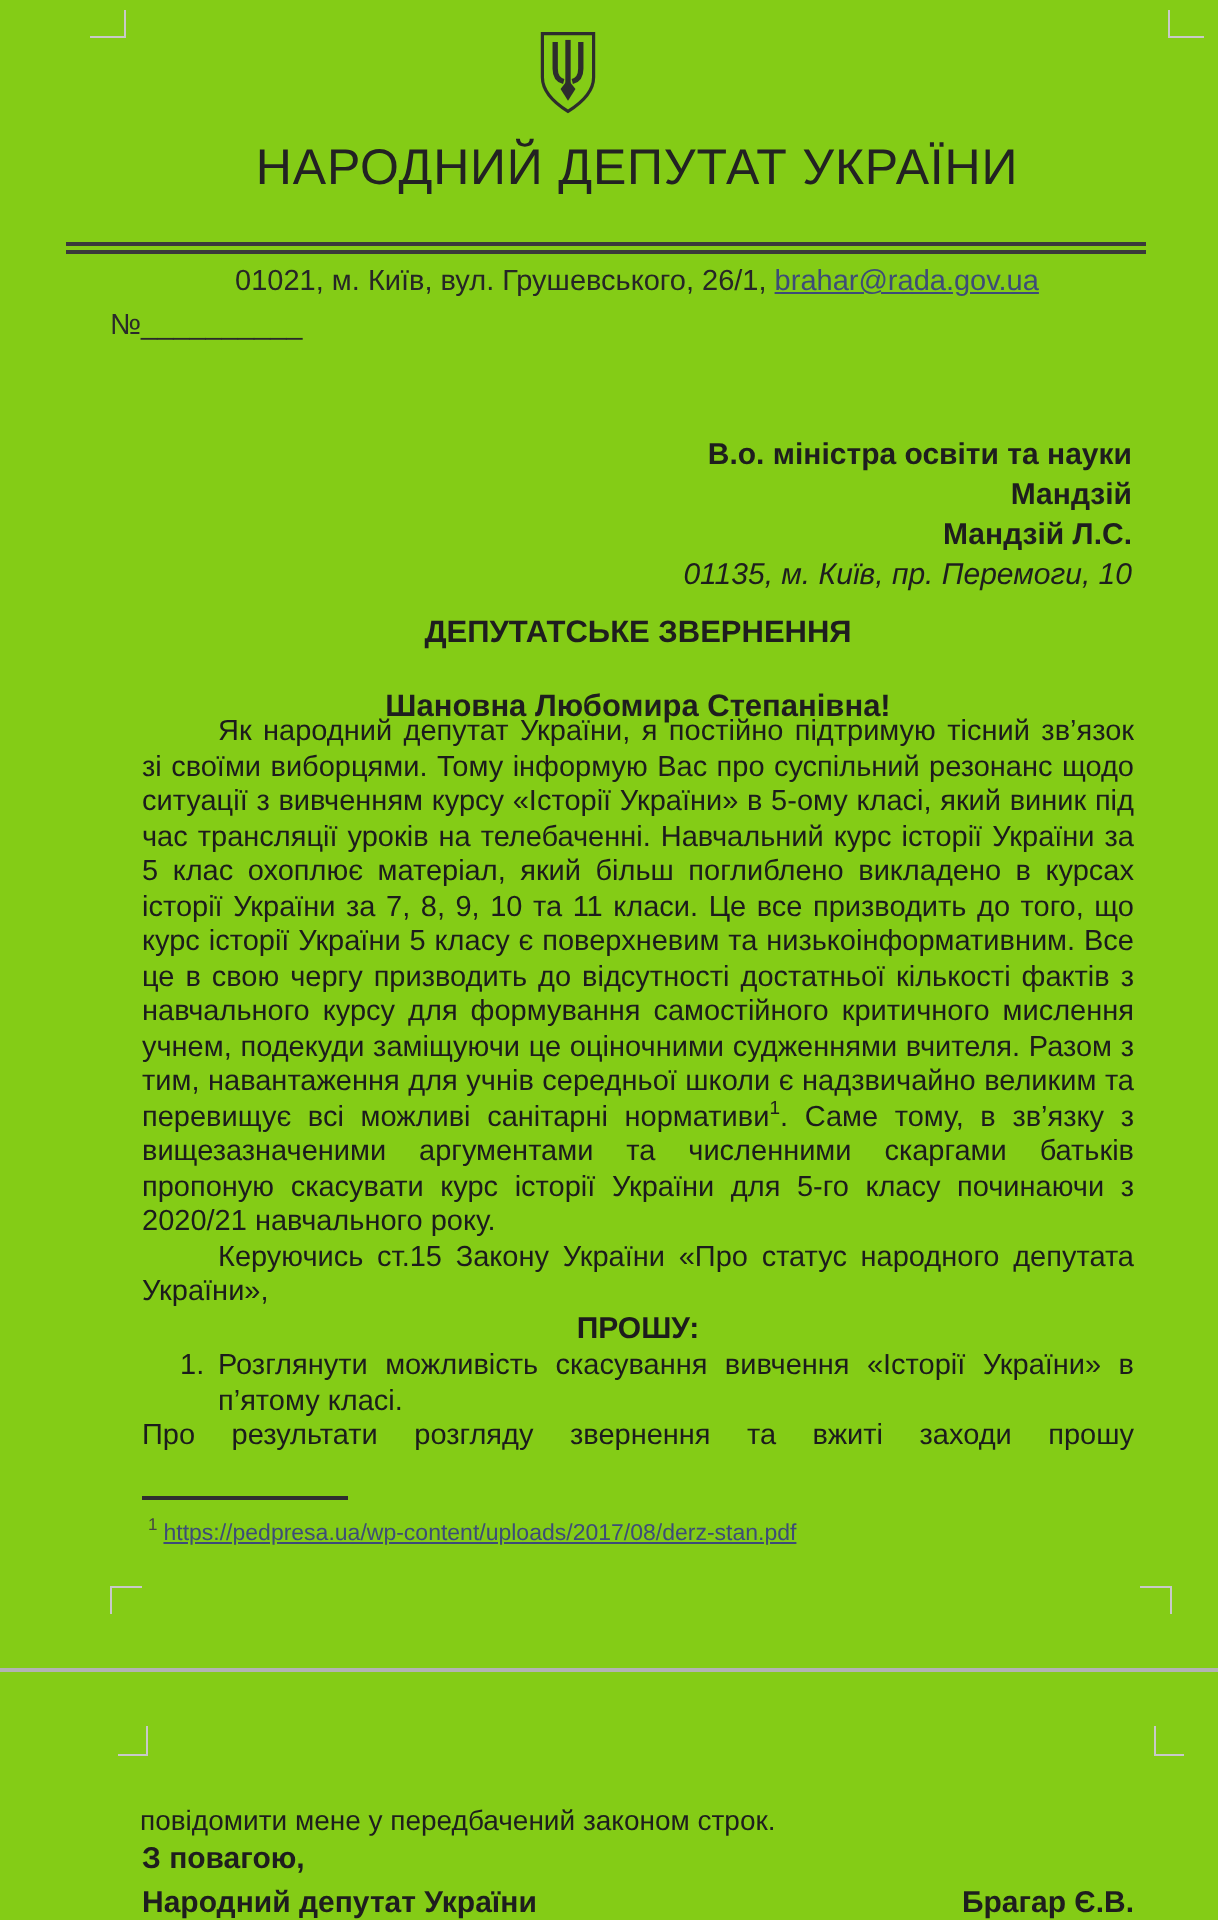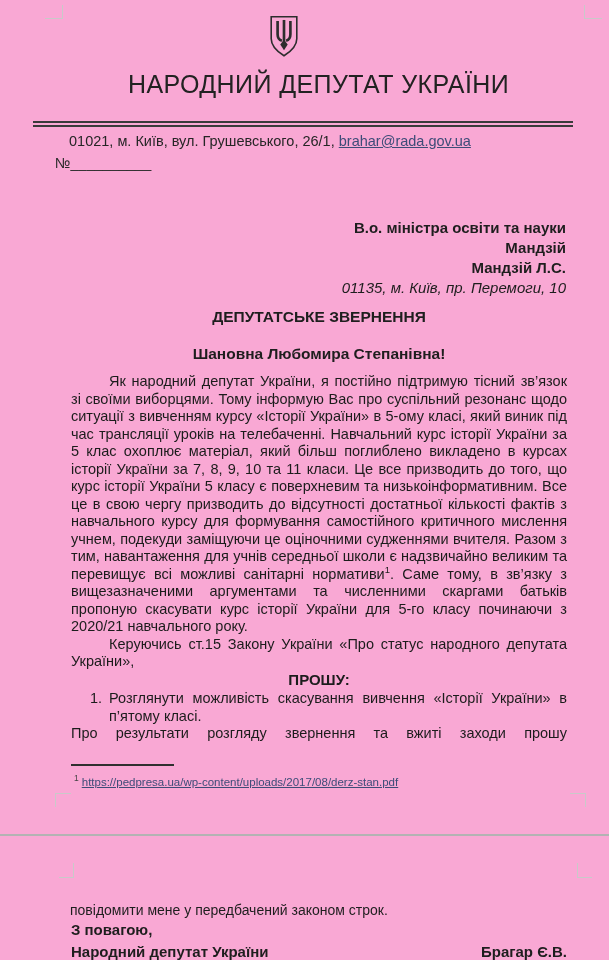--- a/index.html
+++ b/index.html
@@ -1,19 +1,19 @@
 <!DOCTYPE html>
 <html lang="uk"><head>
 <meta charset="utf-8">
 <style>
   html,body{margin:0;padding:0;background:#ffffff;}
   #canvas{
     position:relative;
     width:609px;height:960px;
-    background:#f9a8d4;
+    background:#84cc16;
     overflow:hidden;
     font-family:"Liberation Sans", sans-serif;
     color:#1e1e1e;
   }
   
   .mark{position:absolute;}
   .mark-tl1{left:45px;top:5px;width:17px;height:13px;border-bottom:1px solid #c9c9c9;border-right:1px solid #c9c9c9;}
   .mark-tr1{left:584px;top:5px;width:17px;height:13px;border-bottom:1px solid #c9c9c9;border-left:1px solid #c9c9c9;}
   .mark-bl1{left:55px;top:793px;width:15px;height:13px;border-top:1px solid #c9c9c9;border-left:1px solid #c9c9c9;}
   .mark-br1{left:570px;top:793px;width:15px;height:13px;border-top:1px solid #c9c9c9;border-right:1px solid #c9c9c9;}
@@ -26,21 +26,21 @@
     position:absolute;left:69px;width:499px;top:70px;
     text-align:center;font-size:25px;letter-spacing:0.4px;
     color:#222;font-weight:400;white-space:nowrap;
   }
   .lh-rule{
     position:absolute;left:33px;top:121px;width:540px;height:2px;
     border-top:2px solid #3a3a3a;border-bottom:2px solid #3a3a3a;
   }
   .lh-addr{
     position:absolute;left:69px;width:499px;top:133px;
-    text-align:left;font-size:14.5px;color:#262626;
+    text-align:center;font-size:14.5px;color:#262626;
   }
   a.link{color:#3d4c78;text-decoration:underline;cursor:pointer;}
   .numrow{
     position:absolute;left:55px;top:155px;width:515px;
     display:flex;justify-content:space-between;
     font-size:14.5px;color:#2a2a2a;
   }
   
   .recipient{
     position:absolute;right:43px;top:218px;
@@ -52,21 +52,21 @@
   .subject{
     position:absolute;left:71px;width:496px;top:308px;
     text-align:center;font-weight:700;font-size:15.5px;
   }
   .salutation{
     position:absolute;left:71px;width:496px;top:345px;
     text-align:center;font-weight:700;font-size:15.5px;
   }
   
   .flow{
-    position:absolute;left:71px;top:373px;width:496px;height:418px;
+    position:absolute;left:71px;top:358px;width:496px;height:418px;
     display:flex;flex-direction:column;
     font-size:14.5px;line-height:17.5px;color:#1c1c1c;
   }
   .flow p{margin:0;}
   .par{text-align:justify;text-indent:38px;}
   .par sup{font-size:9.5px;line-height:0;}
   .p2{margin-top:4px;}
   .req{margin:7px 0 7px;text-align:center;font-weight:700;font-size:15px;}
   .olist{display:flex;margin:2px 0 0 19px;}
   .olist .num{width:19px;flex:0 0 19px;}

